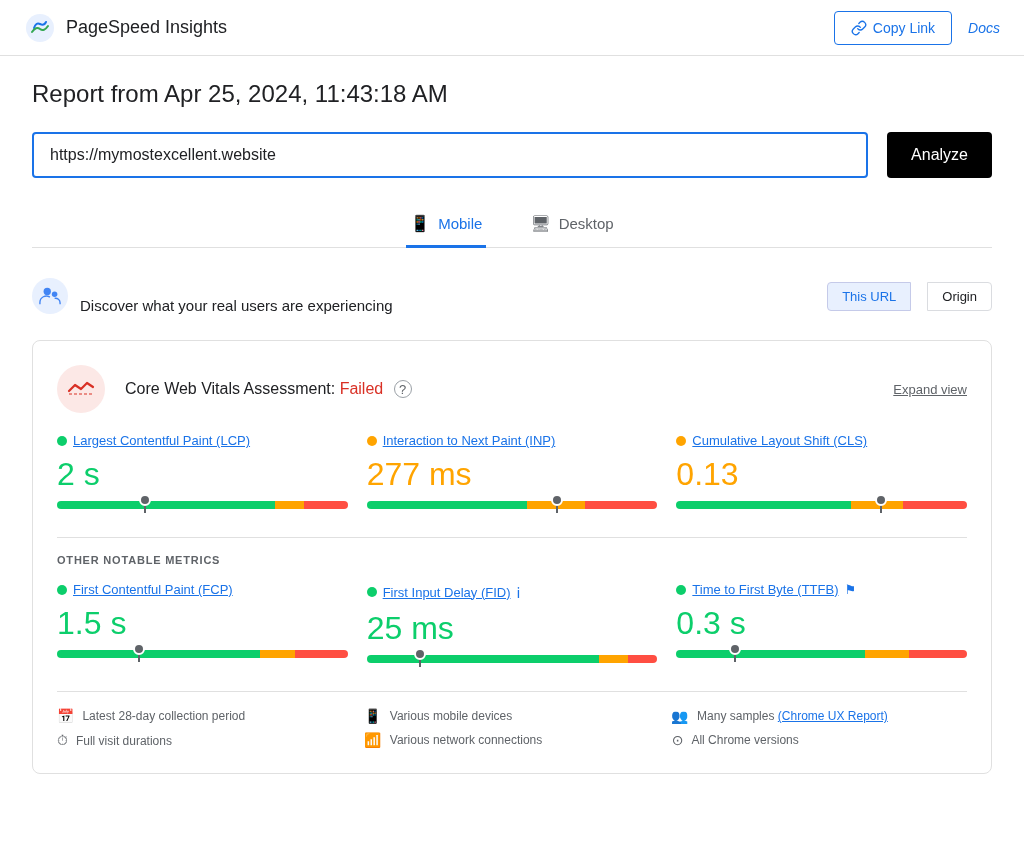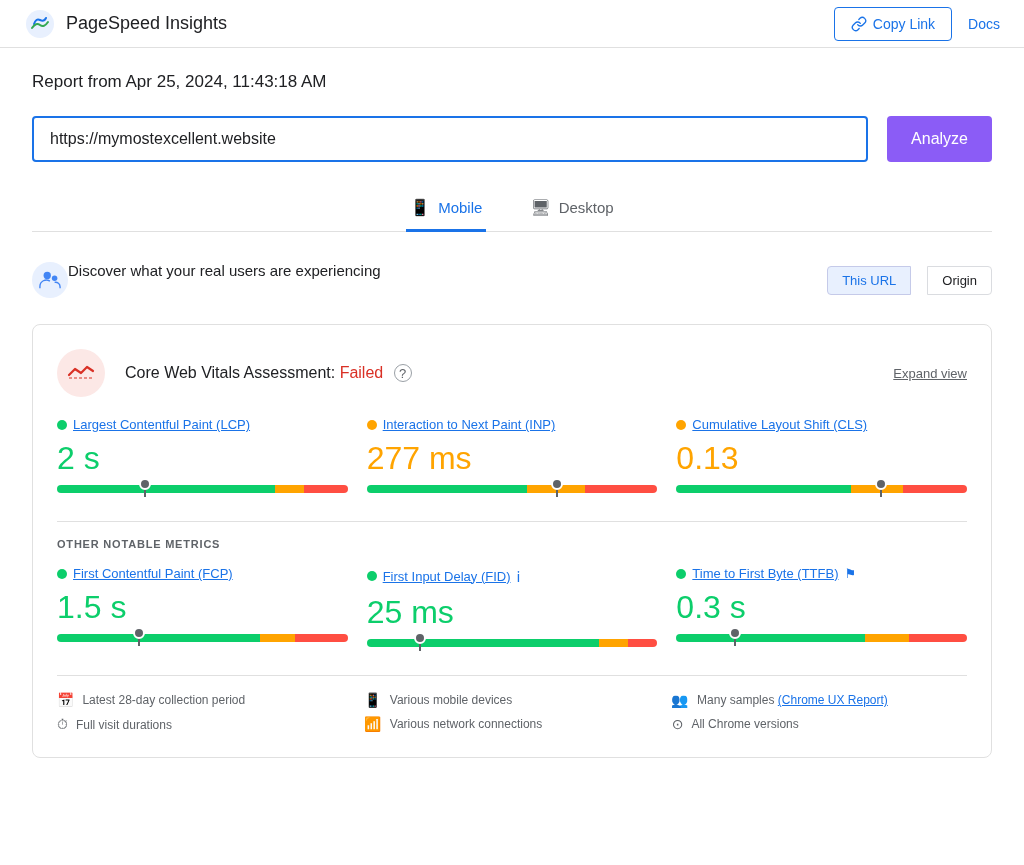--- a/index.html
+++ b/index.html
@@ -1,66 +1,66 @@
 <!DOCTYPE html>
 <html><head>
   <meta charset="utf-8">
   <style>
     * { box-sizing: border-box; margin: 0; padding: 0; }
     body { font-family: 'Google Sans', Arial, sans-serif; background: #fff; color: #202124; font-size: 14px; }
 
     
     .header {
       display: flex; align-items: center; justify-content: space-between;
-      padding: 0 24px; height: 48px; border-bottom: 1px solid #e0e0e0;
+      padding: 0 24px; height: 56px; border-bottom: 1px solid #e0e0e0;
     }
     .header-left { display: flex; align-items: center; gap: 10px; }
     .logo-icon { width: 32px; height: 32px; }
     .header-title { font-size: 18px; font-weight: 500; color: #202124; }
     .header-right { display: flex; align-items: center; gap: 16px; }
     .copy-link-btn {
       display: flex; align-items: center; gap: 6px;
       border: 1.5px solid #1a73e8; border-radius: 4px;
       padding: 8px 16px; color: #1a73e8; background: #fff;
       font-size: 14px; font-weight: 500; cursor: pointer;
     }
-    .docs-link { color: #1a73e8; font-size: 14px; font-weight: 500; text-decoration: none; cursor: pointer; }
+    .docs-link { color: #1a73e8; font-size: 14px; font-weight: 500; text-decoration: none; cursor: pointer; font-style: italic; }
 
     
     .main { padding: 24px 32px; }
-    .report-date { font-size: 17px; font-weight: 400; color: #202124; margin-bottom: 24px; }
+    .report-date { font-size: 24px; font-weight: 400; color: #202124; margin-bottom: 24px; }
 
     
     .url-bar { display: flex; gap: 19px; margin-bottom: 28px; }
     .url-input {
       flex: 1; border: 2px solid #1a73e8; border-radius: 4px;
       padding: 12px 16px; font-size: 16px; color: #202124; outline: none;
     }
     .analyze-btn {
-      background: #8b5cf6; color: #fff; border: none; border-radius: 4px;
+      background: #000000; color: #fff; border: none; border-radius: 4px;
       padding: 12px 24px; font-size: 16px; font-weight: 500; cursor: pointer; white-space: nowrap;
     }
 
     
     .tabs { display: flex; justify-content: center; gap: 40px; margin-bottom: 20px; border-bottom: 1px solid #e0e0e0; padding-bottom: 0; }
     .tab {
       display: flex; align-items: center; gap: 8px;
       padding: 8px 4px 12px; font-size: 15px; cursor: pointer;
       border-bottom: 3px solid transparent; margin-bottom: -1px;
       color: #5f6368;
     }
     .tab.active { color: #1a73e8; border-bottom-color: #1a73e8; }
     .tab-icon { font-size: 16px; }
 
     
     .crux-bar {
       display: flex; align-items: center; justify-content: space-between;
       padding: 10px 0; margin-bottom: 16px;
     }
-    .crux-left { display: flex; align-items: flex-start; gap: 0; }
+    .crux-left { display: flex; align-items: flex-end; gap: 12px; }
     .crux-avatar {
       width: 36px; height: 36px; border-radius: 50%; background: #e8f0fe;
       display: flex; align-items: center; justify-content: center; font-size: 18px;
     }
     .crux-text { font-size: 15px; color: #202124; }
     .crux-right { display: flex; gap: 16px; }
     .crux-btn {
       padding: 6px 14px; font-size: 13px; cursor: pointer; border: 1px solid #dadce0;
       background: #fff; color: #202124;
     }

